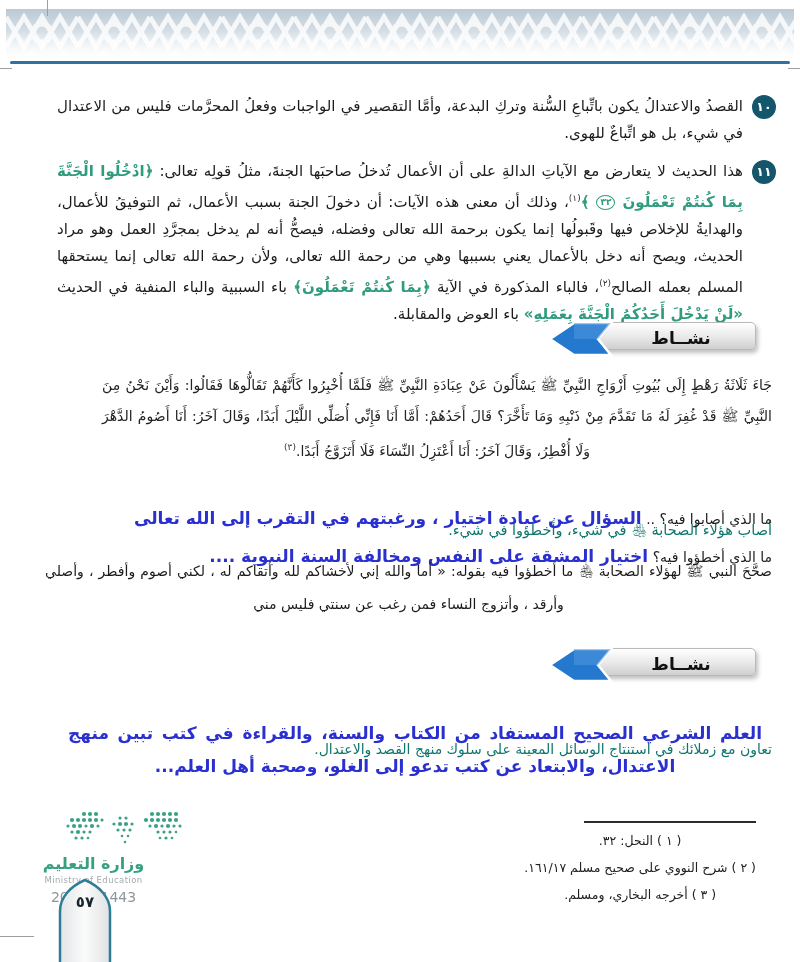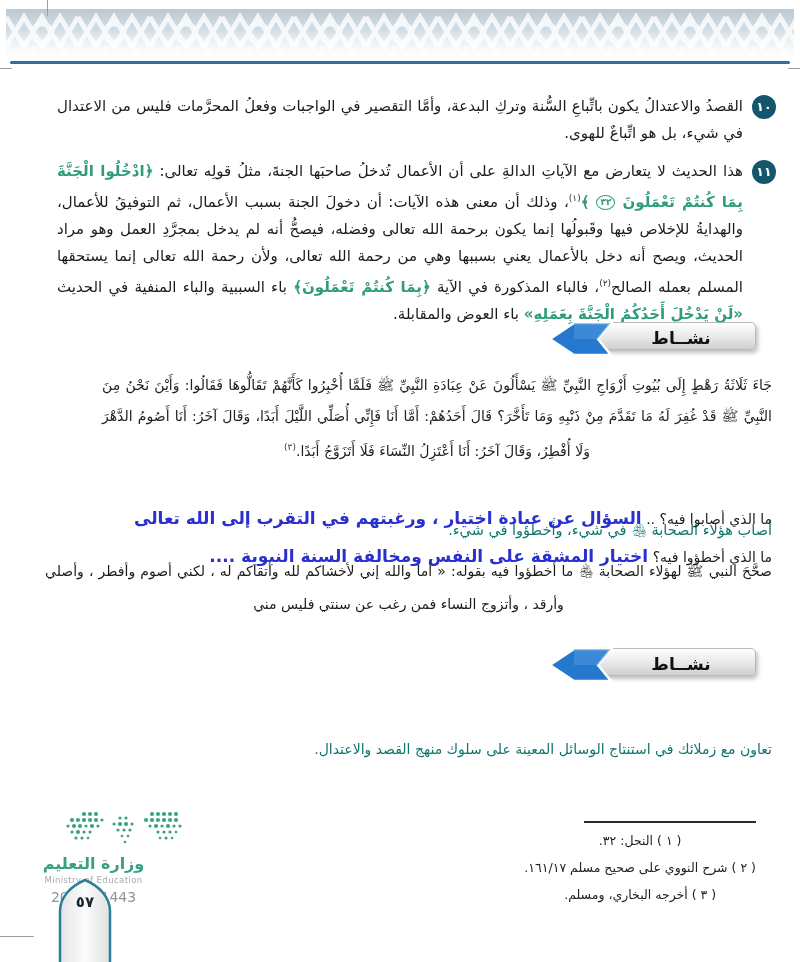--- a/index.html
+++ b/index.html
@@ -166,20 +166,21 @@
     <span class="arrow">
       <svg width="70" height="38" viewBox="0 0 70 38">
         <polygon points="3,19 27,3 64,3 51,19 64,35 27,35" fill="#2478cd" stroke="#ffffff" stroke-width="2.5"></polygon>
         <polygon points="27,3 64,3 51,19 27,19" fill="#4e97e0" opacity="0.55"></polygon>
       </svg>
     </span>
   </div>
 
   <div class="line-r" style="top:693px; font-size:14px;">تعاون مع زملائك في استنتاج الوسائل المعينة على سلوك منهج القصد والاعتدال.</div>
 
+  <div class="answer-block" style="top:717px; right:38px; left:68px;">العلم الشرعي الصحيح المستفاد من الكتاب والسنة، والقراءة في كتب تبين منهج الاعتدال، والابتعاد عن كتب تدعو إلى الغلو، وصحبة أهل العلم...</div>
 
   <div class="fn-divider"></div>
   <div class="footnotes">
     <div>( ١ ) النحل: ٣٢.</div>
     <div>( ٢ ) شرح النووي على صحيح مسلم ١٦١/١٧.</div>
     <div>( ٣ ) أخرجه البخاري، ومسلم.</div>
   </div>
 
   <div class="logo">
     <svg class="dots" width="124" height="38" viewBox="0 0 124 38">

